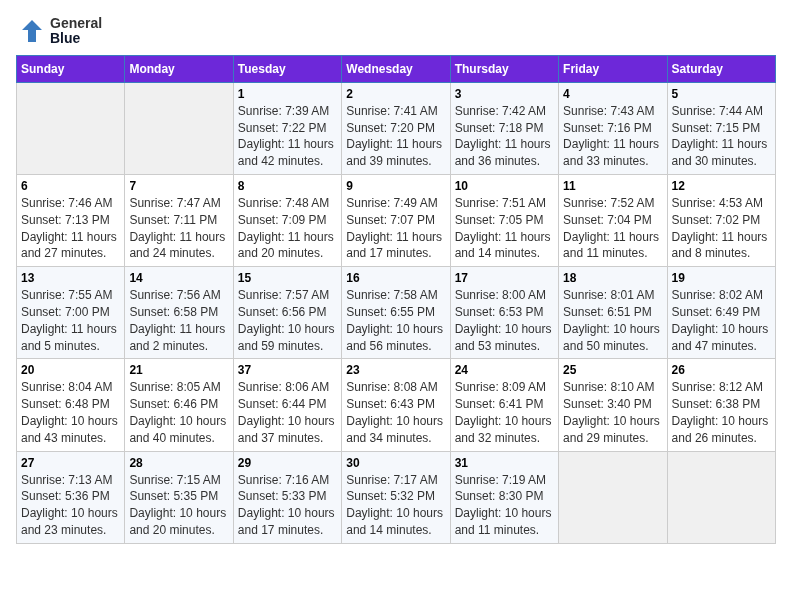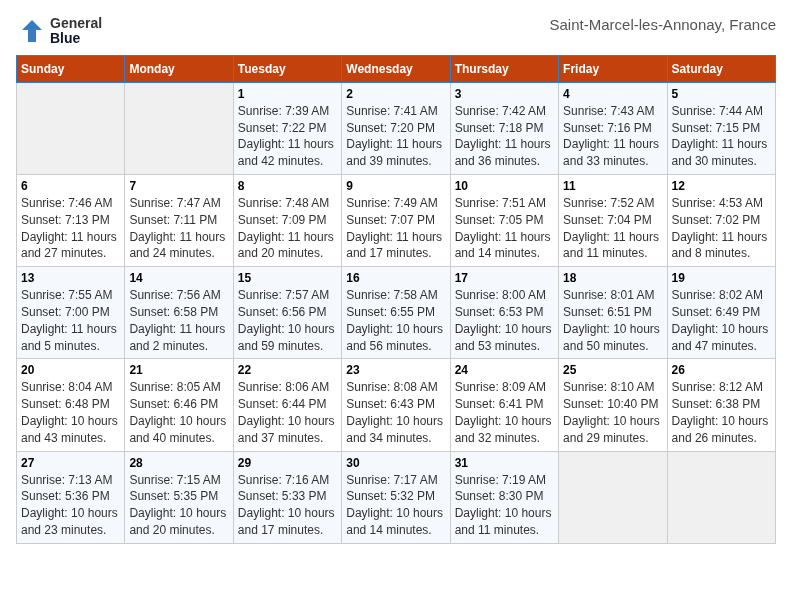--- a/index.html
+++ b/index.html
@@ -46,21 +46,21 @@
       font-size: 15px;
       font-weight: normal;
       color: #555;
     }
     table {
       width: 100%;
       border-collapse: collapse;
       font-size: 11px;
     }
     thead tr th {
-      background: #c2410c;
+      background: #6d28d9;
       color: #fff;
       padding: 6px 4px;
       text-align: left;
       font-size: 12px;
       font-weight: bold;
       border: 1px solid #3a7abf;
     }
     tbody tr td {
       border: 1px solid #ccc;
       padding: 4px;
@@ -97,21 +97,20 @@
     <svg class="logo-icon" viewBox="0 0 30 30">
       <rect width="30" height="30" fill="white"></rect>
       <polygon points="16,4 26,14 20,14 20,26 12,26 12,14 6,14" fill="#3a7abf"></polygon>
     </svg>
     <div class="logo-text">
       <span>General</span>
       <span style="color:#0f172a;">Blue</span>
     </div>
   </div>
   <div class="title-block">
-    <h2>Saint-Marcel-les-Annonay, France</h2>
   </div>
 </div>
 
 <table>
   <thead>
     <tr id="header-row">
         <th>Sunday</th>
         <th>Monday</th>
         <th>Tuesday</th>
         <th>Wednesday</th>
@@ -250,41 +249,41 @@
 Sunset: 6:48 PM
 Daylight: 10 hours and 43 minutes.</div>
         </td>
         <td>
           <span class="day-number">21</span>
           <div class="day-info" style="white-space: pre-line;">Sunrise: 8:05 AM
 Sunset: 6:46 PM
 Daylight: 10 hours and 40 minutes.</div>
         </td>
         <td>
-          <span class="day-number">22</span>
+          <span class="day-number">37</span>
           <div class="day-info" style="white-space: pre-line;">Sunrise: 8:06 AM
 Sunset: 6:44 PM
 Daylight: 10 hours and 37 minutes.</div>
         </td>
         <td>
           <span class="day-number">23</span>
           <div class="day-info" style="white-space: pre-line;">Sunrise: 8:08 AM
 Sunset: 6:43 PM
 Daylight: 10 hours and 34 minutes.</div>
         </td>
         <td>
           <span class="day-number">24</span>
           <div class="day-info" style="white-space: pre-line;">Sunrise: 8:09 AM
 Sunset: 6:41 PM
 Daylight: 10 hours and 32 minutes.</div>
         </td>
         <td>
           <span class="day-number">25</span>
           <div class="day-info" style="white-space: pre-line;">Sunrise: 8:10 AM
-Sunset: 10:40 PM
+Sunset: 3:40 PM
 Daylight: 10 hours and 29 minutes.</div>
         </td>
         <td>
           <span class="day-number">26</span>
           <div class="day-info" style="white-space: pre-line;">Sunrise: 8:12 AM
 Sunset: 6:38 PM
 Daylight: 10 hours and 26 minutes.</div>
         </td>
       </tr>
       <tr>

